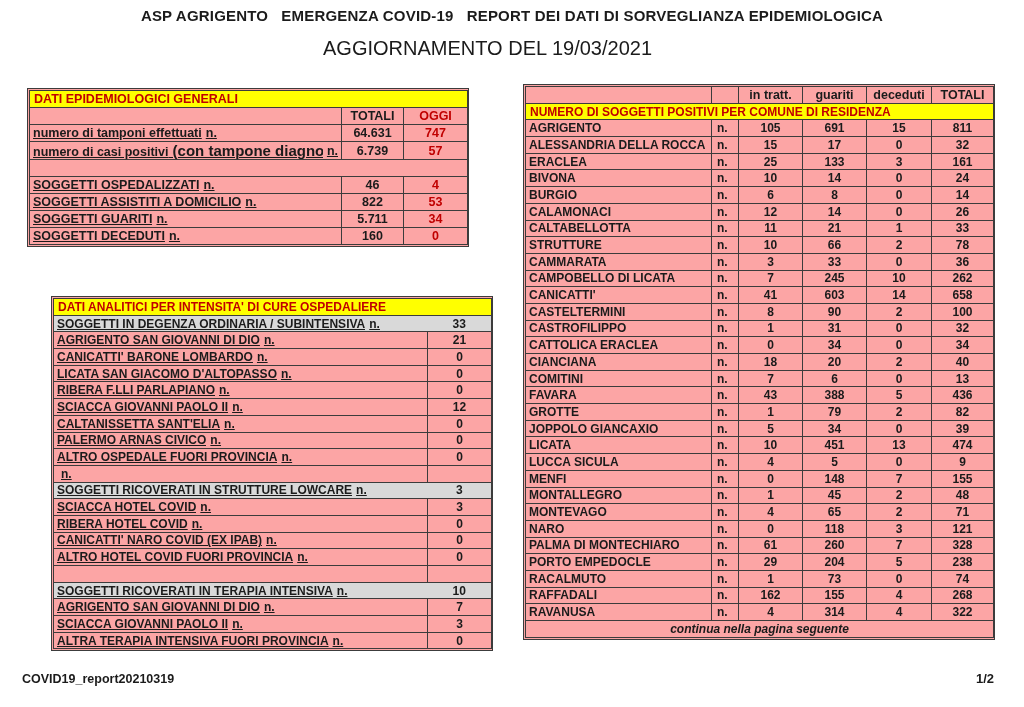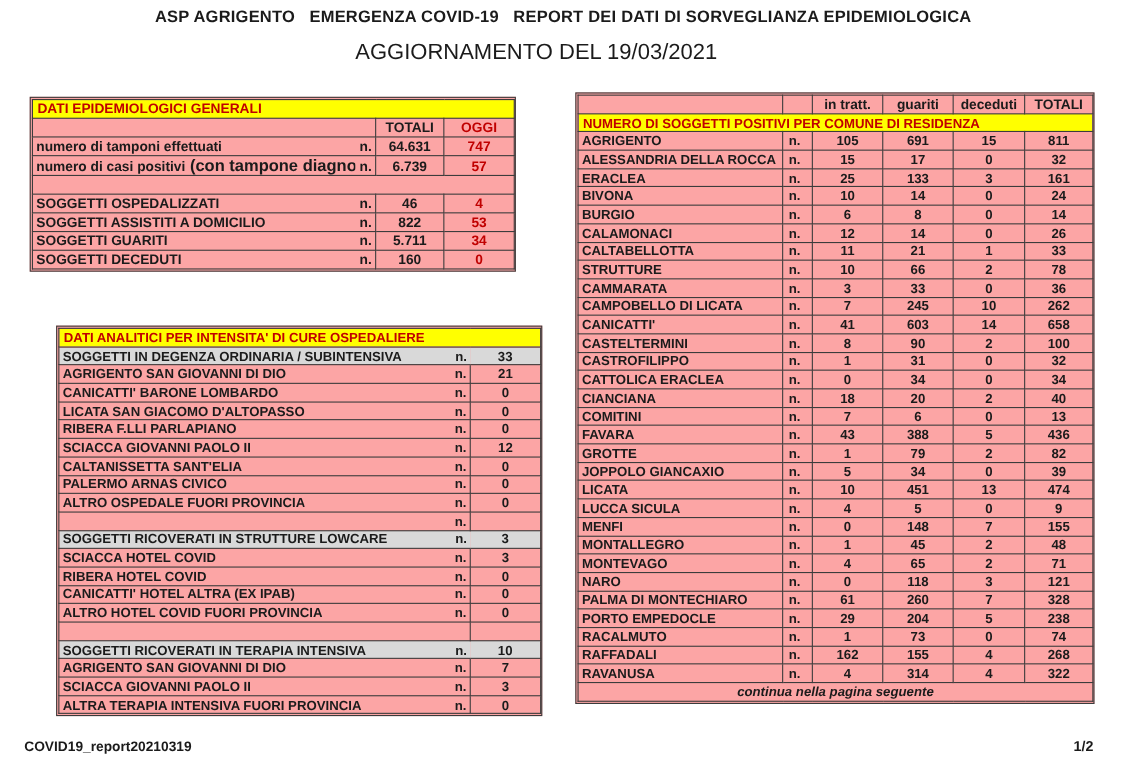--- a/index.html
+++ b/index.html
@@ -43,21 +43,21 @@
     background:#ffff00; color:#c00000; font-size:13px; font-weight:bold;
     text-align:left; padding-left:4px;
   }
   td.colhead { text-align:center; font-size:13px; }
   td.red { color:#c00000; }
   td.val { text-align:center; font-size:12.5px; }
   td.blankcell { }
   tr.section td { background:#d9d9d9; }
   tr.section td.lbl { border-right:none; }
   tr.section td.val { border-left:none; }
-  .cellflex { display:flex; justify-content:space-between; align-items:center; width:100%; }
+  .cellflex { display:flex; align-items:center; width:100%;text-decoration:underline; }
   .cellflex .labpart { overflow:hidden; white-space:nowrap; }
   .cellflex .nmark { flex:none; padding-left:4px; }
   .note { font-size:15px; font-weight:bold; }
   td.ncell { text-align:left; padding-left:5px; }
   td.comune { text-align:left; }
   td.cont { text-align:center; font-style:italic; font-size:12.5px; }
 
   .footer-left {
     position:absolute; left:22px; top:672px; font-size:12.5px; font-weight:bold;
   }
@@ -283,21 +283,21 @@
               <div class="cellflex">
                 <span class="labpart">RIBERA HOTEL COVID</span>
                 <span class="nmark">n.</span>
               </div>
             </td>
             <td class="val">0</td>
           </tr>
           <tr>
             <td class="lbl">
               <div class="cellflex">
-                <span class="labpart">CANICATTI' HOTEL ALTRA (EX IPAB)</span>
+                <span class="labpart">CANICATTI' NARO COVID (EX IPAB)</span>
                 <span class="nmark">n.</span>
               </div>
             </td>
             <td class="val">0</td>
           </tr>
           <tr>
             <td class="lbl">
               <div class="cellflex">
                 <span class="labpart">ALTRO HOTEL COVID FUORI PROVINCIA</span>
                 <span class="nmark">n.</span>

